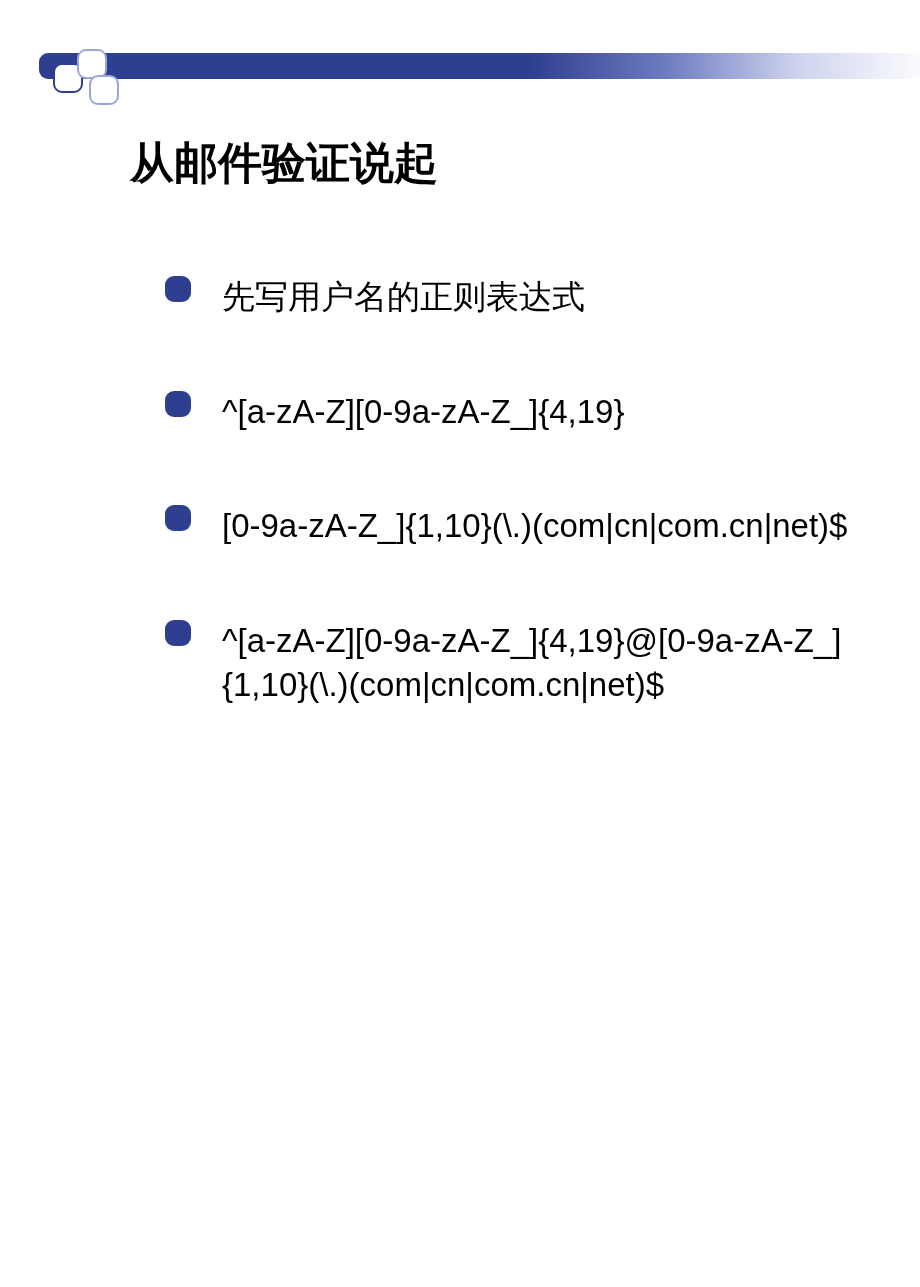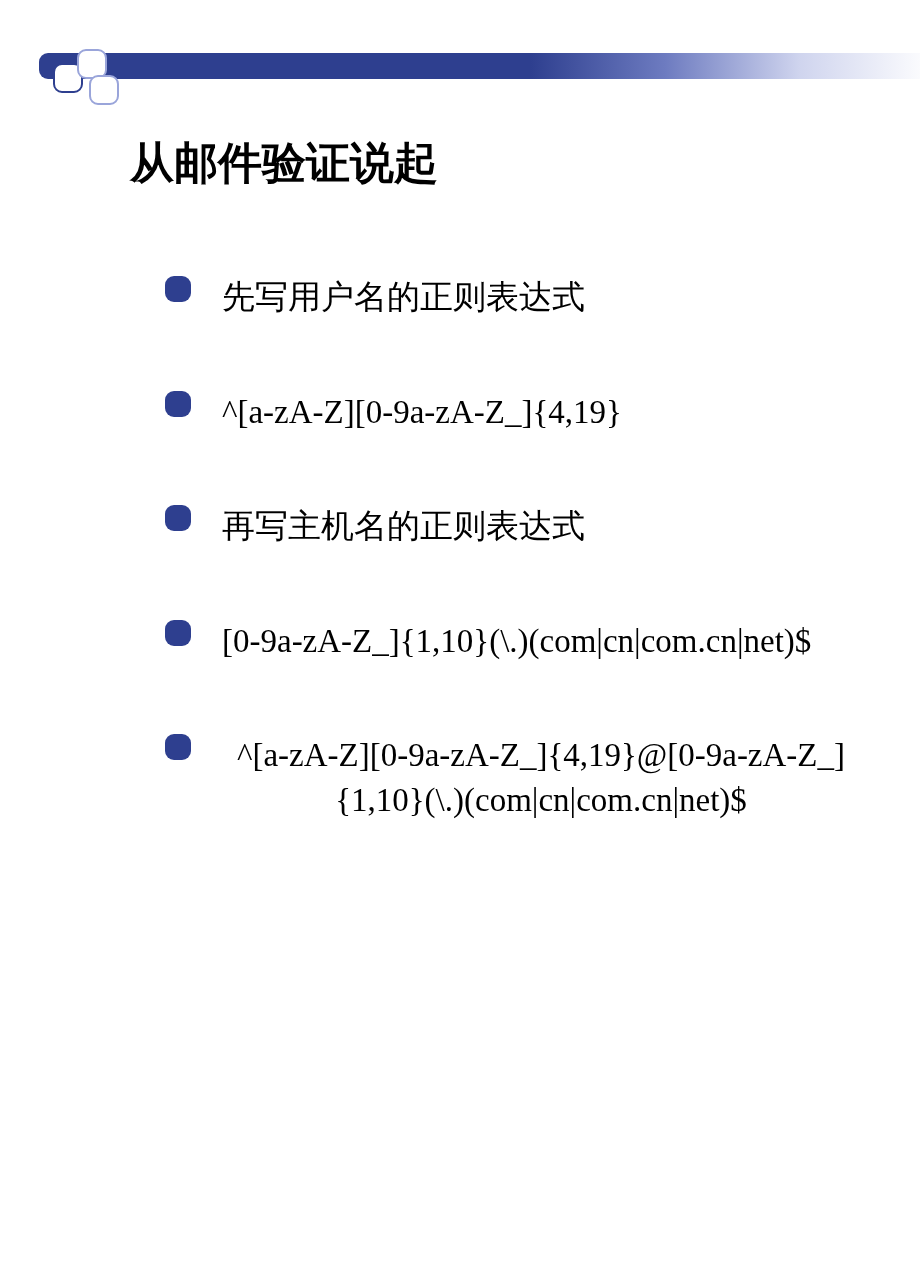--- a/index.html
+++ b/index.html
@@ -12,27 +12,27 @@
   }
   .corner-sq {
     position: absolute; background: #ffffff; border: 2px solid #2e3f8f;
   }
   .sq-light { border-color: #9aa5da; }
   .title {
     margin: 30px 0 0 78px;
     font-size: 44px; font-weight: bold; color: #000;
   }
   .content { margin: 30px 0 0 100px; width: 760px; }
-  .item { display: flex; align-items: flex-start; margin-bottom: 18px; text-align: center; }
+  .item { display: flex; align-items: flex-start; margin-bottom: 18px; }
   .bullet {
     flex: 0 0 auto; width: 14px; height: 14px; background: #2e3f8f;
     margin-top: 14px; margin-right: 18px;
   }
   .text { font-size: 33px; color: #000; line-height: 1.35; }
-  .regex { font-family: Liberation Serif, serif; }
+  .regex { font-family: Liberation Sans, sans-serif; }
 </style>
 </head>
 <body>
 
 <div class="slide">
   <div class="topbar">
     <div class="bar-gradient"></div>
     <div class="corner-sq" style="left:14px; top:24px; width:22px; height:22px;"></div>
     <div class="corner-sq sq-light" style="left:38px; top:10px; width:14px; height:14px;"></div>
     <div class="corner-sq sq-light" style="left:50px; top:36px; width:10px; height:10px;"></div>
@@ -44,24 +44,20 @@
     <div class="item">
       <div class="bullet"></div>
       <div class="text">先写用户名的正则表达式</div>
     </div>
     <div class="item">
       <div class="bullet"></div>
       <div class="text regex">^[a-zA-Z][0-9a-zA-Z_]{4,19}</div>
     </div>
     <div class="item">
       <div class="bullet"></div>
-      <div class="text">再写主机名的正则表达式</div>
-    </div>
-    <div class="item">
-      <div class="bullet"></div>
       <div class="text regex">[0-9a-zA-Z_]{1,10}(\.)(com|cn|com.cn|net)$</div>
     </div>
     <div class="item">
       <div class="bullet"></div>
       <div class="text regex">^[a-zA-Z][0-9a-zA-Z_]{4,19}@[0-9a-zA-Z_]{1,10}(\.)(com|cn|com.cn|net)$</div>
     </div>
   </div>
 </div>
 
 </body></html>

